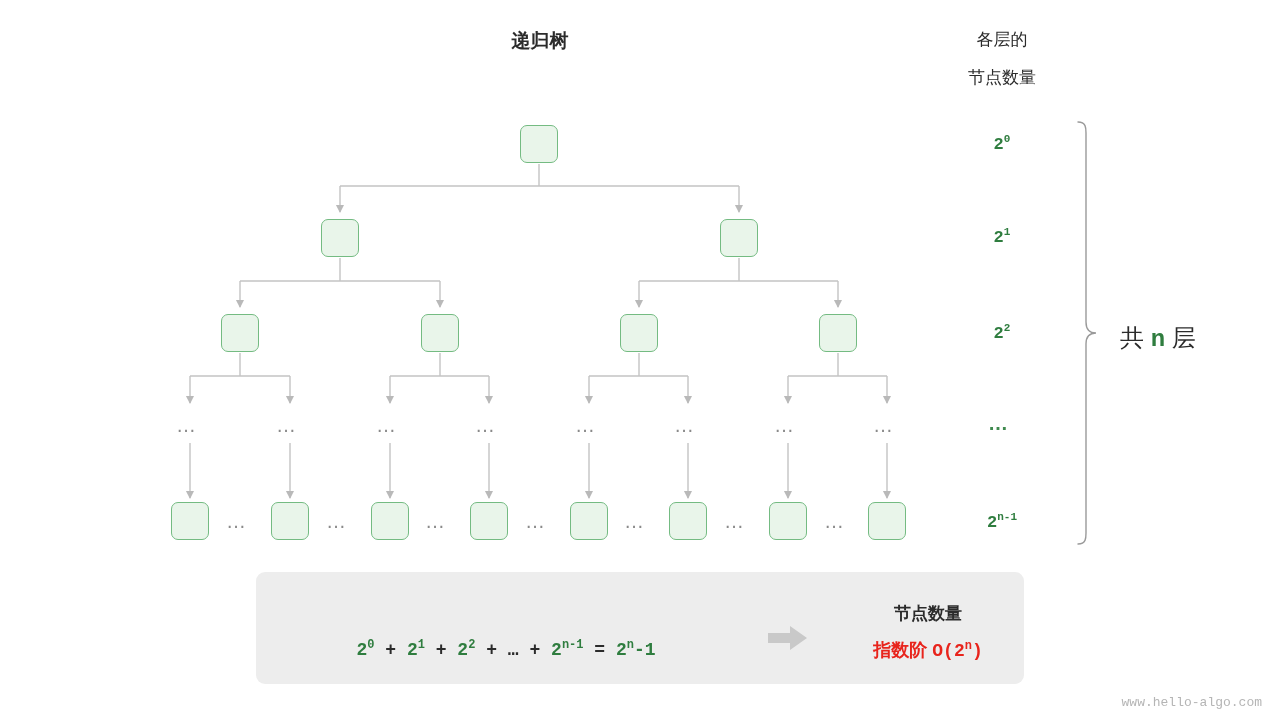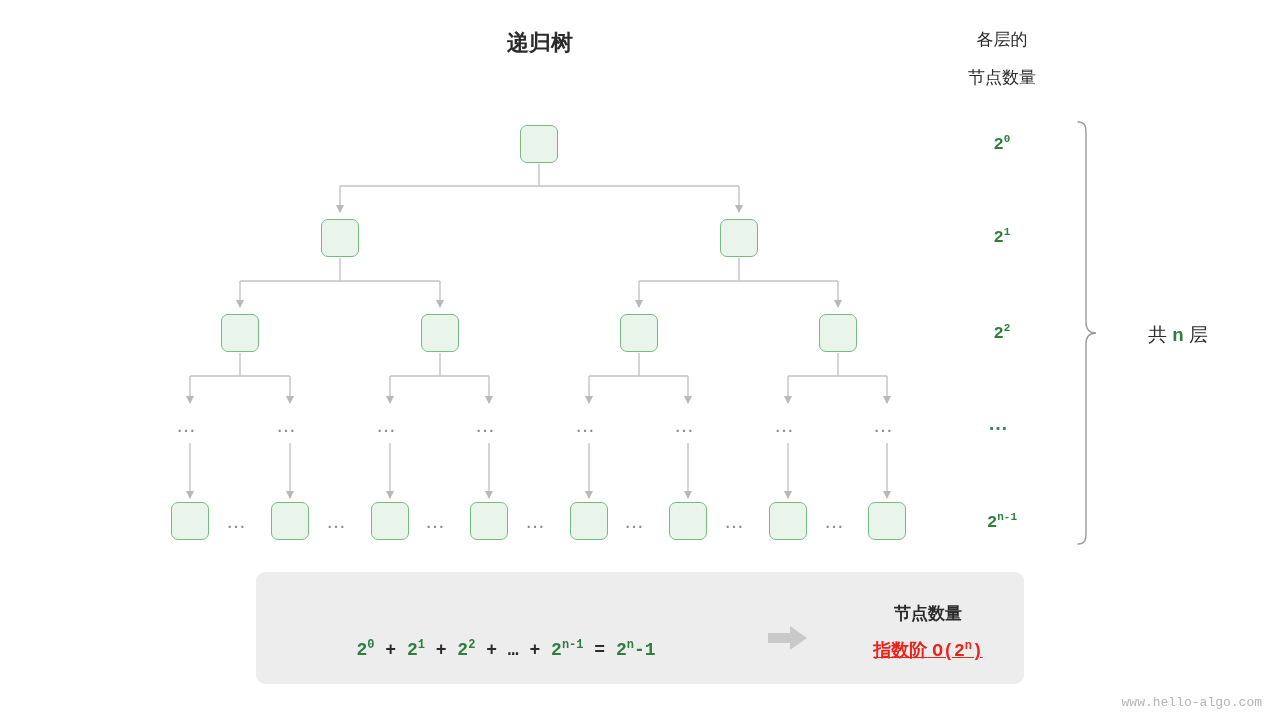--- a/index.html
+++ b/index.html
@@ -26,21 +26,21 @@
     left: 0; top: 0;
     width: 1280px;
     height: 720px;
     pointer-events: none;
   }
 
   
   .title-main {
     position: absolute;
     text-align: center;
-    font-size: 22px;
+    font-size: 19px;
     font-weight: bold;
     color: #2b2b2b;
     white-space: nowrap;
   }
   .title-sub {
     position: absolute;
     text-align: center;
     font-size: 17px;
     color: #2b2b2b;
     white-space: nowrap;
@@ -83,24 +83,23 @@
     font-weight: bold;
     color: #2f7d3f;
     white-space: nowrap;
     text-align: center;
   }
   .pow-label sup {
     font-size: 11px;
   }
   .layers-label {
     position: absolute;
-    font-size: 19px;
-    color: #2b2b2b;
-    white-space: nowrap;
-    margin-left: 28px;
+    font-size: 24px;
+    color: #2b2b2b;
+    white-space: nowrap;
   }
   .layers-label .n {
     color: #2f7d3f;
     font-family: "Liberation Mono", monospace;
     font-weight: bold;
   }
 
   
   .panel {
     position: absolute;
@@ -153,21 +152,20 @@
   .panel-right-value {
     position: absolute;
     left: 780px;
     top: 638px;
     width: 296px;
     text-align: center;
     font-size: 18px;
     font-weight: bold;
     color: #e8241c;
     white-space: nowrap;
-    text-decoration: underline;
   }
   .panel-right-value .mono {
     font-family: "Liberation Mono", monospace;
   }
   .panel-right-value sup { font-size: 12px; }
 
   .arrow-big {
     position: absolute;
     left: 768px;
     top: 625px;

